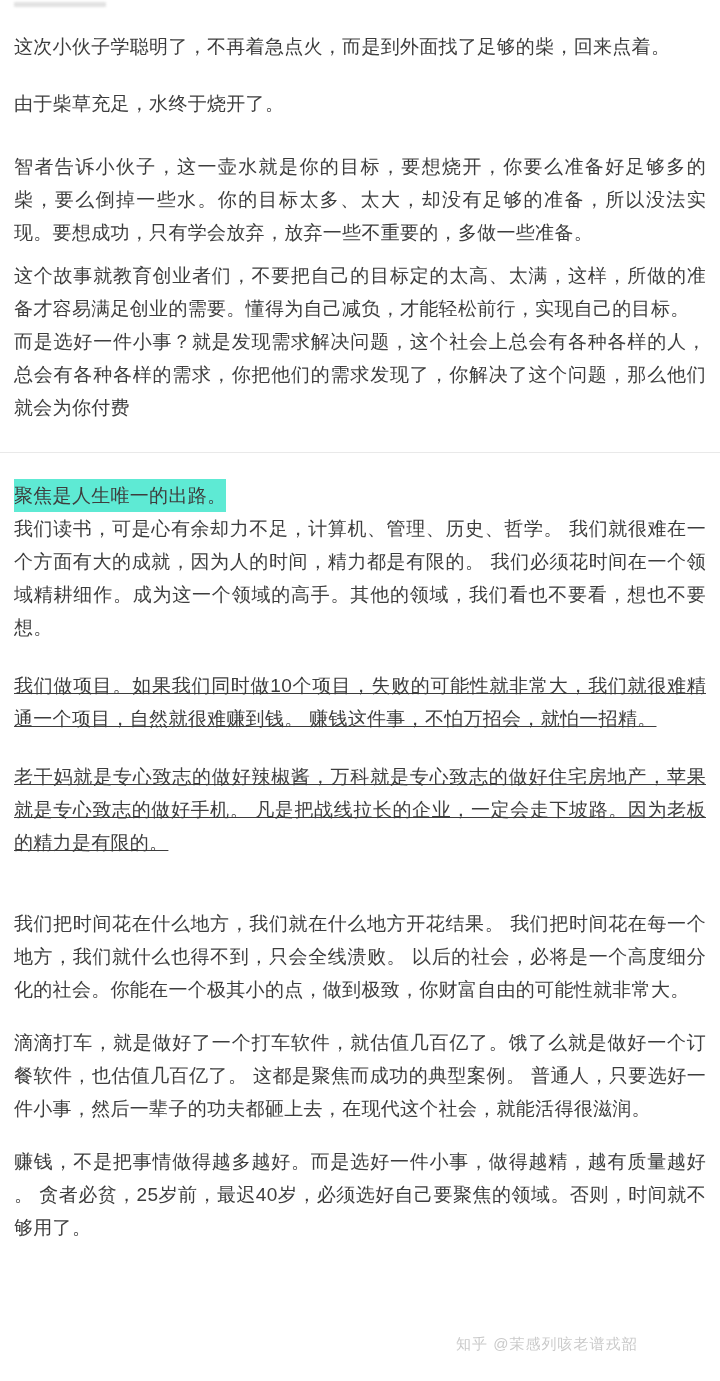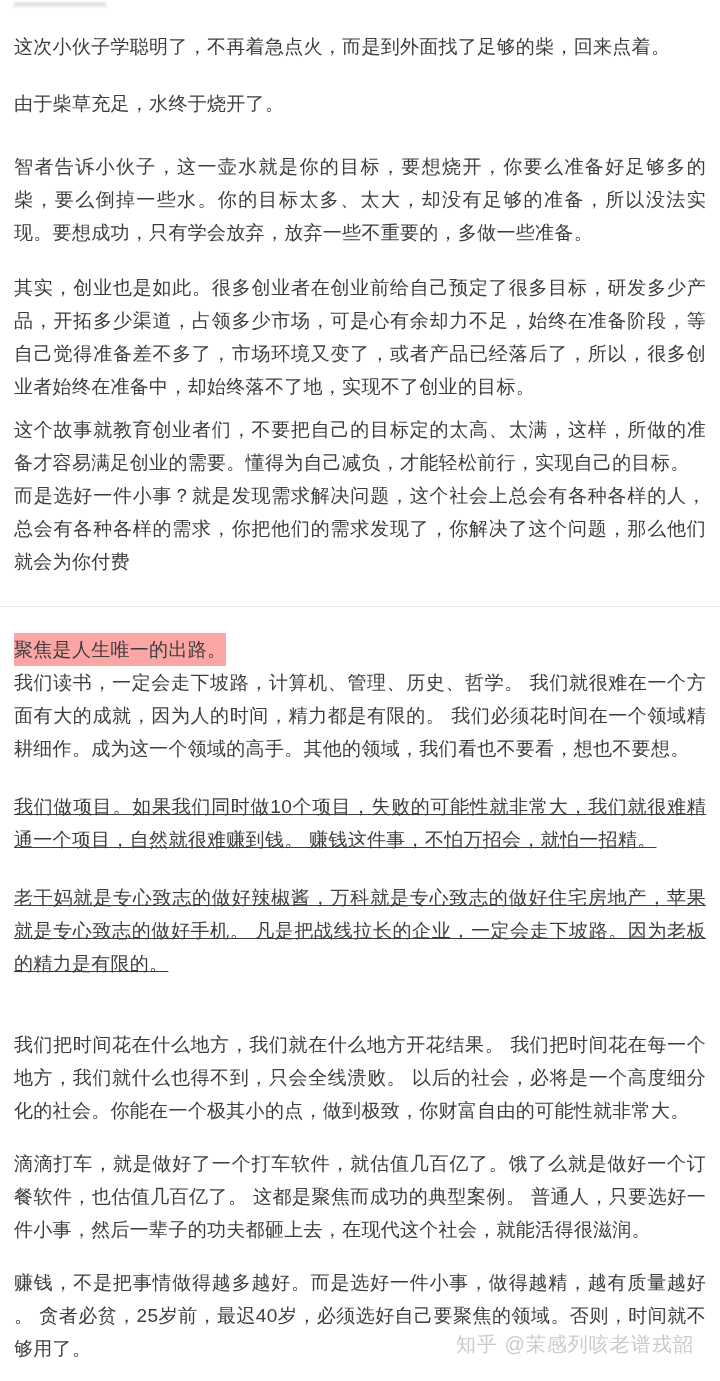--- a/index.html
+++ b/index.html
@@ -31,39 +31,39 @@
   .mt25 { margin-top: 25px; text-decoration: underline; }
   .mt30 { margin-top: 30px; }
   .mt48 { margin-top: 48px; }
   .section-divider {
     border: none;
     border-top: 1px solid #e9e9e9;
     margin: 28px -14px 26px -14px;
     height: 0;
   }
   .hl {
-    background: #fca5a5;
+    background: #5eead4;
     width: fit-content;
   }
   
   .top-sliver {
     position: absolute;
     top: 2px;
     left: 14px;
     width: 92px;
     height: 5px;
     background: #a0a0a0;
     opacity: 0.30;
     filter: blur(1.2px);
   }
   .watermark {
     position: absolute;
     left: 456px;
     top: 1332px;
-    font-size: 20px;
+    font-size: 15px;
     line-height: 24px;
     color: #9e9e9e;
     opacity: 0.55;
     letter-spacing: 1px;
     white-space: nowrap;
     pointer-events: none;
   }
 </style>
 </head>
 <body>
@@ -72,31 +72,30 @@
 
 <main class="article">
 
 
   <p class="p">这次小伙子学聪明了，不再着急点火，而是到外面找了足够的柴，回来点着。</p>
 
   <p class="p mt14">由于柴草充足，水终于烧开了。</p>
 
   <p class="p mt30">智者告诉小伙子，这一壶水就是你的目标，要想烧开，你要么准备好足够多的柴，要么倒掉一些水。你的目标太多、太大，却没有足够的准备，所以没法实现。要想成功，只有学会放弃，放弃一些不重要的，多做一些准备。</p>
 
-  <p class="p mt22">其实，创业也是如此。很多创业者在创业前给自己预定了很多目标，研发多少产品，开拓多少渠道，占领多少市场，可是心有余却力不足，始终在准备阶段，等自己觉得准备差不多了，市场环境又变了，或者产品已经落后了，所以，很多创业者始终在准备中，却始终落不了地，实现不了创业的目标。</p>
 
   <p class="p mt10">这个故事就教育创业者们，不要把自己的目标定的太高、太满，这样，所做的准备才容易满足创业的需要。懂得为自己减负，才能轻松前行，实现自己的目标。</p>
 
   <p class="p">而是选好一件小事？就是发现需求解决问题，这个社会上总会有各种各样的人，总会有各种各样的需求，你把他们的需求发现了，你解决了这个问题，那么他们就会为你付费</p>
 
   <hr class="section-divider">
 
   <p class="p hl">聚焦是人生唯一的出路。</p>
 
-  <p class="p">我们读书，一定会走下坡路，计算机、管理、历史、哲学。 我们就很难在一个方面有大的成就，因为人的时间，精力都是有限的。 我们必须花时间在一个领域精耕细作。成为这一个领域的高手。其他的领域，我们看也不要看，想也不要想。</p>
+  <p class="p">我们读书，可是心有余却力不足，计算机、管理、历史、哲学。 我们就很难在一个方面有大的成就，因为人的时间，精力都是有限的。 我们必须花时间在一个领域精耕细作。成为这一个领域的高手。其他的领域，我们看也不要看，想也不要想。</p>
 
   <p class="p mt25">我们做项目。如果我们同时做10个项目，失败的可能性就非常大，我们就很难精通一个项目，自然就很难赚到钱。 赚钱这件事，不怕万招会，就怕一招精。</p>
 
   <p class="p mt25">老干妈就是专心致志的做好辣椒酱，万科就是专心致志的做好住宅房地产，苹果就是专心致志的做好手机。 凡是把战线拉长的企业，一定会走下坡路。因为老板的精力是有限的。</p>
 
   <p class="p mt48">我们把时间花在什么地方，我们就在什么地方开花结果。 我们把时间花在每一个地方，我们就什么也得不到，只会全线溃败。 以后的社会，必将是一个高度细分化的社会。你能在一个极其小的点，做到极致，你财富自由的可能性就非常大。</p>
 
   <p class="p mt20">滴滴打车，就是做好了一个打车软件，就估值几百亿了。饿了么就是做好一个订餐软件，也估值几百亿了。 这都是聚焦而成功的典型案例。 普通人，只要选好一件小事，然后一辈子的功夫都砸上去，在现代这个社会，就能活得很滋润。</p>
 
   <p class="p mt20">赚钱，不是把事情做得越多越好。而是选好一件小事，做得越精，越有质量越好 。 贪者必贫，25岁前，最迟40岁，必须选好自己要聚焦的领域。否则，时间就不够用了。</p>

